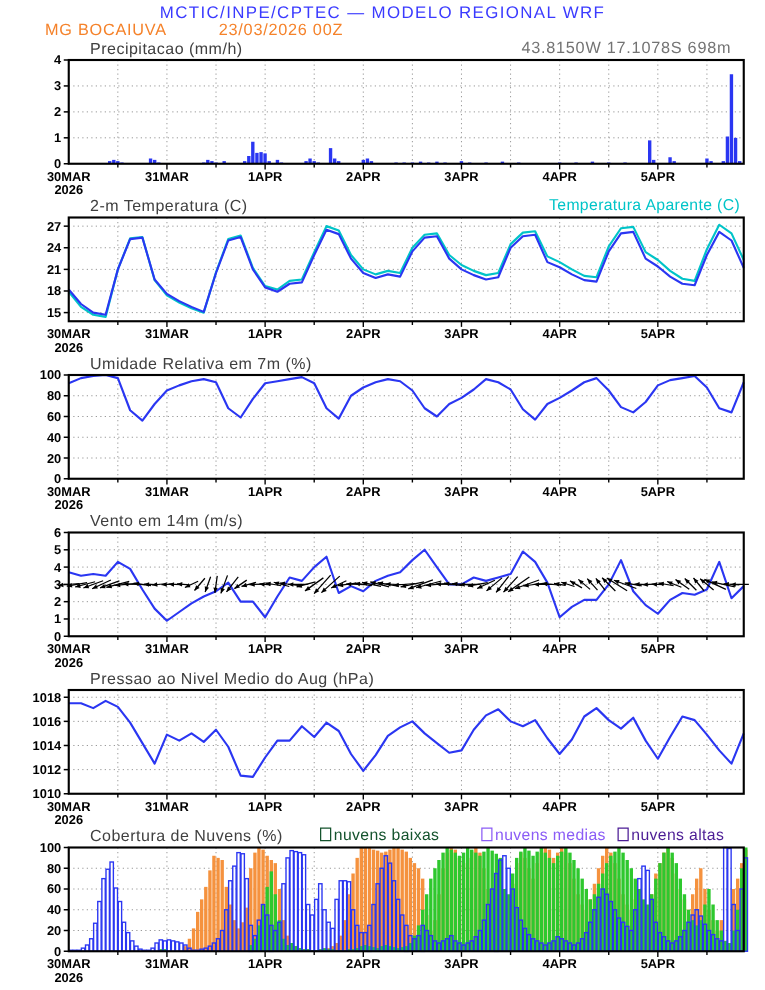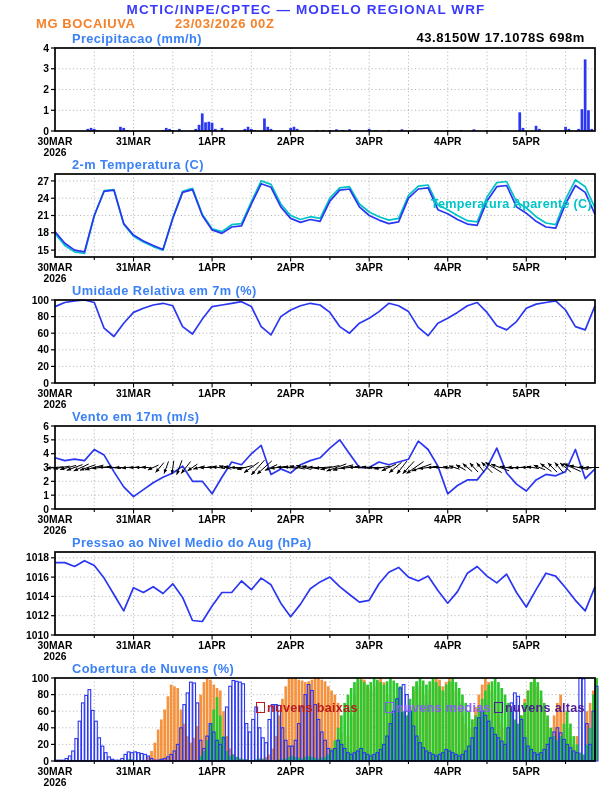--- a/index.html
+++ b/index.html
@@ -1,23 +1,23 @@
 <!DOCTYPE html>
 <html><head>
 <meta charset="utf-8">
 <style>
   html,body{margin:0;padding:0;background:#fff;}
   body{width:612px;height:792px;position:relative;font-family:"Liberation Sans",sans-serif;}
   #meteo{position:absolute;left:0;top:0;}
   #meteo text{font-family:"Liberation Sans",sans-serif;font-weight:700;font-size:10.3px;fill:#000;}
-  .ov{position:absolute;font-weight:700;white-space:nowrap;}
+  .ov{position:absolute;font-weight:400;white-space:nowrap;}
   .hdr1{width:612px;text-align:center;top:2px;left:0;font-size:13.5px;letter-spacing:1.1px;}
   .hdr2{font-size:13px;letter-spacing:0.6px;}
-  .ptitle{font-size:12.8px;color:#3b82f6;letter-spacing:0.4px;}
-  .lg{font-size:12.6px;letter-spacing:0.3px;margin-top:40px;}
+  .ptitle{font-size:12.8px;color:#404040;letter-spacing:0.4px;}
+  .lg{font-size:12.6px;letter-spacing:0.3px;}
   .sq{display:inline-block;width:7px;height:9px;border:1.6px solid;margin-right:2px;vertical-align:-1px;}
 </style>
 </head>
 <body>
 
 <svg id="meteo" width="612" height="792" viewBox="0 0 612 792">
     <line x1="94.27272727272728" y1="48" x2="94.27272727272728" y2="131" stroke="#9a9a9a" stroke-width="0.8" stroke-dasharray="1 2.6"></line>
     <line x1="133.54545454545456" y1="48" x2="133.54545454545456" y2="131" stroke="#9a9a9a" stroke-width="0.8" stroke-dasharray="1 2.6"></line>
     <line x1="172.8181818181818" y1="48" x2="172.8181818181818" y2="131" stroke="#9a9a9a" stroke-width="0.8" stroke-dasharray="1 2.6"></line>
     <line x1="212.0909090909091" y1="48" x2="212.0909090909091" y2="131" stroke="#9a9a9a" stroke-width="0.8" stroke-dasharray="1 2.6"></line>
@@ -976,25 +976,25 @@
     <rect x="585.5" y="723.6" width="2.7" height="37.4" fill="none" stroke="#2a36f2" stroke-width="1.1"></rect>
     <rect x="588.8" y="744.4" width="2.7" height="16.6" fill="none" stroke="#2a36f2" stroke-width="1.1"></rect>
     <rect x="592.0" y="711.2" width="2.7" height="49.8" fill="none" stroke="#2a36f2" stroke-width="1.1"></rect>
     <rect x="595.3" y="686.3" width="2.7" height="74.7" fill="none" stroke="#2a36f2" stroke-width="1.1"></rect>
     <rect x="55" y="678" width="540" height="83" fill="none" stroke="#000" stroke-width="1.7"></rect>
   </svg>
 
 <div class="ov hdr1" style="color: rgb(58, 58, 255);">MCTIC/INPE/CPTEC — MODELO REGIONAL WRF</div>
 <div class="ov hdr2" style="left: 36px; top: 16px; color: rgb(245, 130, 42);">MG BOCAIUVA</div>
 <div class="ov hdr2" style="left: 175px; top: 16px; color: rgb(245, 130, 42);">23/03/2026 00Z</div>
-<div class="ov hdr2" style="right: 27px; top: 30px; color: #000000;">43.8150W 17.1078S 698m</div>
+<div class="ov hdr2" style="right: 27px; top: 30px; color: #737373;">43.8150W 17.1078S 698m</div>
 
 <div class="ov ptitle" style="left:72px;top:31px;">Precipitacao (mm/h)</div>
 <div class="ov ptitle" style="left:72px;top:157px;">2-m Temperatura (C)</div>
 <div class="ov lg" style="right: 20px; top: 157px; color: rgb(0, 196, 200);">Temperatura Aparente (C)</div>
 <div class="ov ptitle" style="left:72px;top:283px;">Umidade Relativa em 7m (%)</div>
-<div class="ov ptitle" style="left:72px;top:409px;">Vento em 17m (m/s)</div>
+<div class="ov ptitle" style="left:72px;top:409px;">Vento em 14m (m/s)</div>
 <div class="ov ptitle" style="left:72px;top:535px;">Pressao ao Nivel Medio do Aug (hPa)</div>
 <div class="ov ptitle" style="left:72px;top:661px;">Cobertura de Nuvens (%)</div>
 
-<div class="ov lg" style="left: 256px; top: 661px; color: #b91c1c;"><span class="sq"></span><span>nuvens baixas</span></div>
+<div class="ov lg" style="left: 256px; top: 661px; color: #14532d;"><span class="sq"></span><span>nuvens baixas</span></div>
 <div class="ov lg" style="left: 385px; top: 661px; color: #8b5cf6;"><span class="sq"></span><span>nuvens medias</span></div>
 <div class="ov lg" style="left: 494px; top: 661px; color: #4c1d95;"><span class="sq"></span><span>nuvens altas</span></div>
 
 </body></html>

